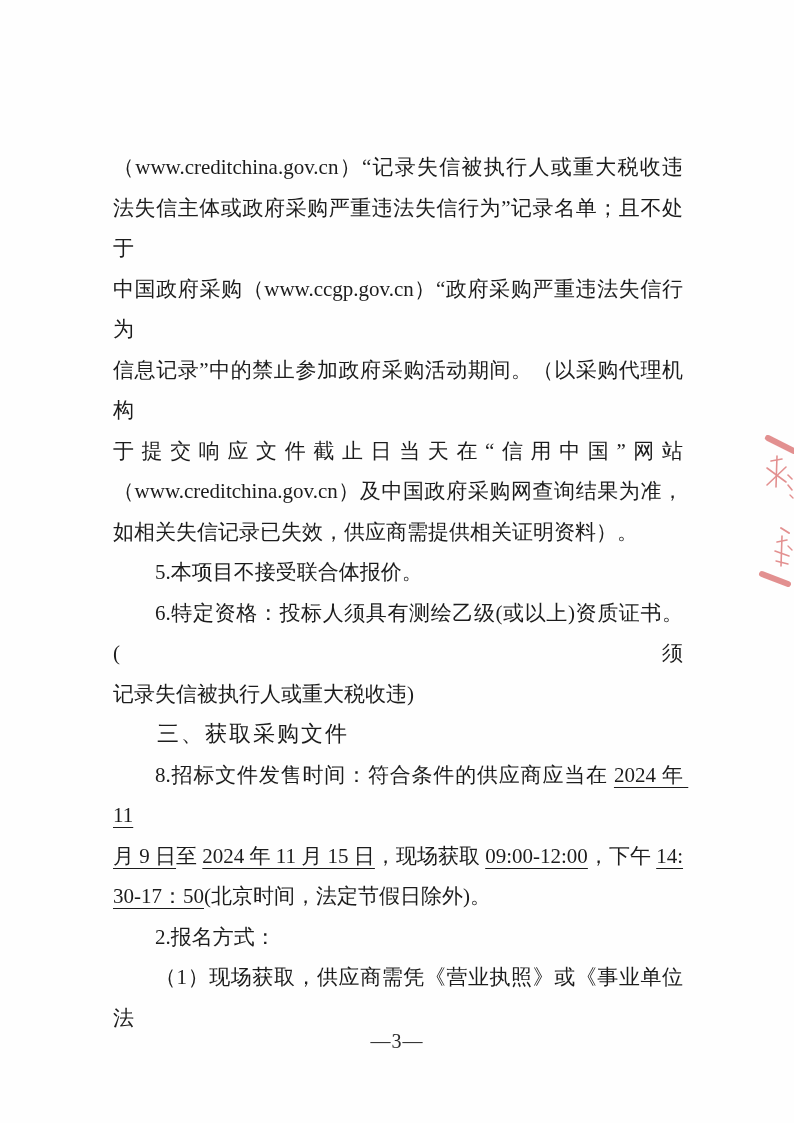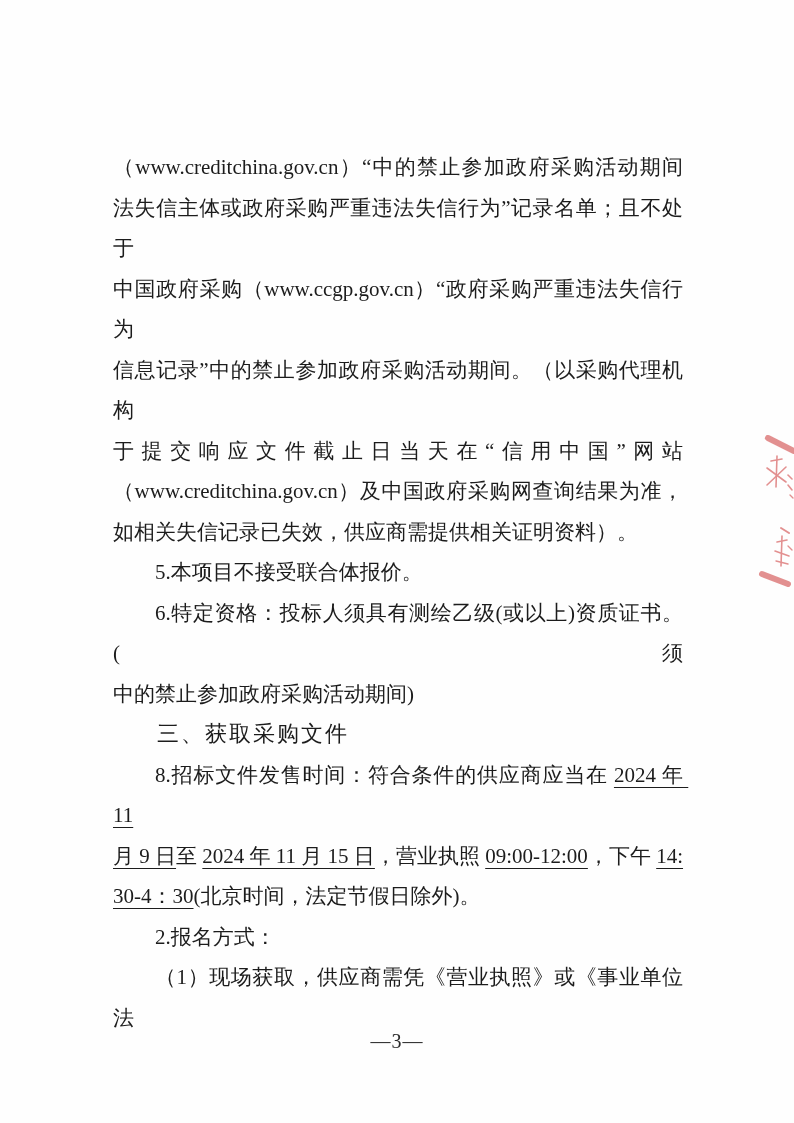--- a/index.html
+++ b/index.html
@@ -66,34 +66,34 @@
     height: 170px;
     pointer-events: none;
   }
 </style>
 </head>
 <body>
 
 <div class="page">
 
   <div class="text-block">
-      <div class="line just"><span>（www.creditchina.gov.cn）“中的禁止参加政府采购活动期间</span></div>
+      <div class="line just"><span>（www.creditchina.gov.cn）“记录失信被执行人或重大税收违</span></div>
       <div class="line just"><span>法失信主体或政府采购严重违法失信行为”记录名单；且不处于</span></div>
       <div class="line just"><span>中国政府采购（www.ccgp.gov.cn）“政府采购严重违法失信行为</span></div>
       <div class="line just"><span>信息记录”中的禁止参加政府采购活动期间。（以采购代理机构</span></div>
       <div class="line just"><span>于提交响应文件截止日当天在“信用中国”网站</span></div>
       <div class="line just"><span>（www.creditchina.gov.cn）及中国政府采购网查询结果为准，</span></div>
       <div class="line"><span>如相关失信记录已失效，供应商需提供相关证明资料）。</span></div>
       <div class="line indent"><span>5.本项目不接受联合体报价。</span></div>
       <div class="line indent just"><span>6.特定资格：投标人须具有测绘乙级(或以上)资质证书。(须</span></div>
-      <div class="line"><span>中的禁止参加政府采购活动期间)</span></div>
+      <div class="line"><span>记录失信被执行人或重大税收违)</span></div>
       <div class="line indent heading"><span>三、获取采购文件</span></div>
       <div class="line indent just"><span>8.招标文件发售时间：符合条件的供应商应当在 </span><span class="ul">2024 年 11</span></div>
-      <div class="line just"><span class="ul">月 9 日</span><span>至 </span><span class="ul">2024 年 11 月 15 日</span><span>，营业执照 </span><span class="ul">09:00-12:00</span><span>，下午 </span><span class="ul">14:</span></div>
-      <div class="line"><span class="ul">30-4：30</span><span>(北京时间，法定节假日除外)。</span></div>
+      <div class="line just"><span class="ul">月 9 日</span><span>至 </span><span class="ul">2024 年 11 月 15 日</span><span>，现场获取 </span><span class="ul">09:00-12:00</span><span>，下午 </span><span class="ul">14:</span></div>
+      <div class="line"><span class="ul">30-17：50</span><span>(北京时间，法定节假日除外)。</span></div>
       <div class="line indent"><span>2.报名方式：</span></div>
       <div class="line indent just"><span>（1）现场获取，供应商需凭《营业执照》或《事业单位法</span></div>
       <div class="line"></div>
     </div>
 
   <div class="footer">—3—</div>
 
   <svg class="seal-edge" viewBox="0 0 46 170" xmlns="http://www.w3.org/2000/svg">
     <g stroke="#e08585" fill="none" stroke-linecap="round" opacity="0.9">
 

